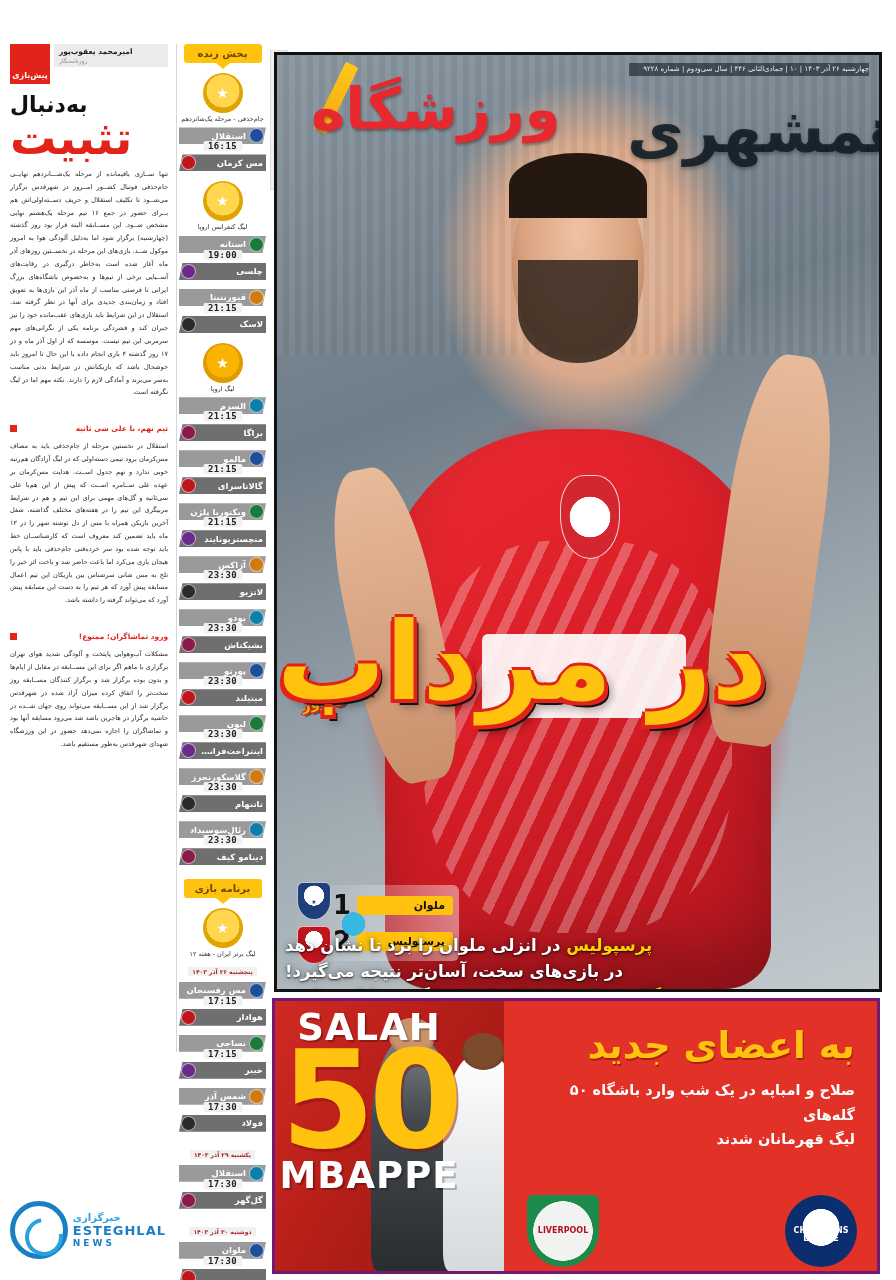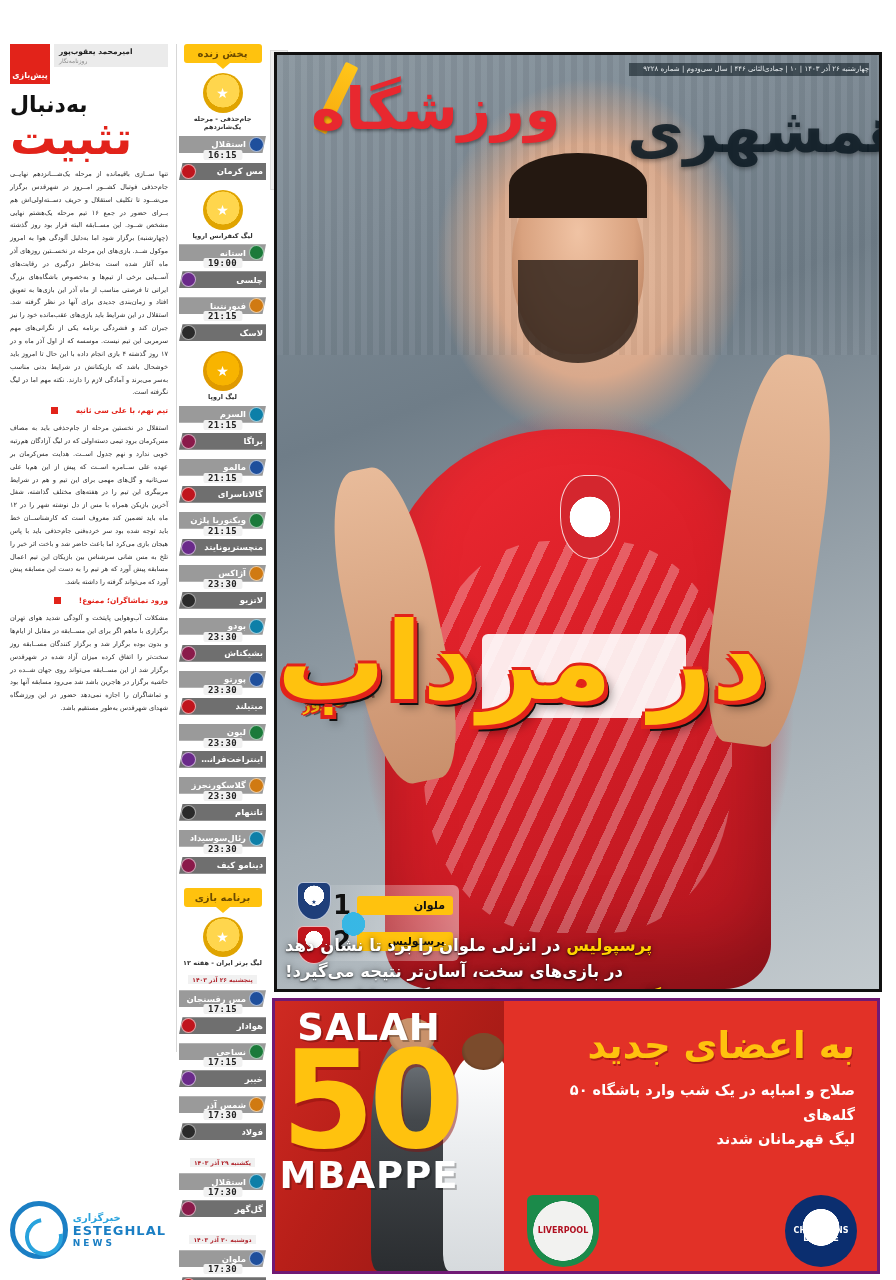--- a/index.html
+++ b/index.html
@@ -244,21 +244,21 @@
   }
   .comp-head{ text-align:center; margin:10px 0 4px; }
   .comp-logo{
     width:40px; height:40px; margin:0 auto 2px; border-radius:50%;
     display:flex; align-items:center; justify-content:center;
     font-size:14px; color:#fff;
   }
   .comp-logo.ir{ background: radial-gradient(circle at 50% 45%, #ffd64d 0 55%, #e0a400 56% 100%); }
   .comp-logo.eu{ background: radial-gradient(circle at 50% 45%, #ffd64d 0 55%, #e0a400 56% 100%); }
   .comp-logo.pl{ background: radial-gradient(circle at 50% 45%, #f8b400 0 55%, #df9a00 56% 100%); }
-  .comp-name{ font-size:6.5px; color:#333; font-weight:bold; line-height:1.3; }
+  .comp-name{ font-size:6.5px; color:#333; font-weight:normal; line-height:1.3; }
   .comp-date{ font-size:6px; color:#b0232b; font-weight:bold; background:#f1f1f1; display:inline-block; padding:1px 4px; margin-top:2px; }
 
   .match{ position:relative; margin:0 0 9px; height:44px; }
   .mrow{
     position:relative; height:17px; display:flex; align-items:center;
     background:#8d8d8d; color:#fff; font-size:8.5px; font-weight:bold;
   }
   .mrow.a{ background:#9a9a9a; clip-path: polygon(0 0, 100% 0, 96% 100%, 0 100%); padding-right:2px; }
   .mrow.b{ background:#6f6f6f; clip-path: polygon(4% 0, 100% 0, 100% 100%, 0 100%); justify-content:flex-end; padding-left:2px; margin-top:10px; }
   .mteam{ flex:1; padding:0 3px; white-space:nowrap; overflow:hidden; text-overflow:ellipsis; }
@@ -281,21 +281,21 @@
     font-size:8px; font-weight:bold; display:flex; align-items:flex-end; justify-content:center;
     padding-bottom:4px; flex:none;
   }
   .byline{ background:#ebebeb; padding:3px 5px; flex:1; text-align:left; }
   .byline .nm{ font-size:7.5px; font-weight:bold; color:#222; }
   .byline .rl{ font-size:6px; color:#8a8a8a; margin-top:1px; }
   .hl-small{ font-size:22px; font-weight:bold; color:#111; text-align:left; margin-top:8px; letter-spacing:-1px; }
   .hl-big{ font-size:46px; font-weight:bold; color:#e2231a; text-align:left; line-height:1; letter-spacing:-2px; margin-top:-2px; }
   .lead{ font-size:7px; color:#9b9b9b; line-height:1.85; margin-top:8px; text-align:justify; }
   .body-txt{ font-size:6.6px; color:#2a2a2a; line-height:1.95; margin-top:7px; text-align:justify; }
-  .sub-h{ font-size:7.4px; font-weight:bold; color:#e2231a; margin-top:7px; display:flex; gap:18px; align-items:center; justify-content:flex-end; flex-direction:row-reverse; }
+  .sub-h{ font-size:7.4px; font-weight:bold; color:#e2231a; margin-top:25px; display:flex; gap:18px; align-items:center; justify-content:space-between; flex-direction:row-reverse; }
   .sq{ width:7px; height:7px; background:#e2231a; flex:none; }
   .watermark{
     position:absolute; left:2px; bottom:6px; width:160px; height:80px;
     display:flex; align-items:center; gap:5px; flex-direction:row-reverse; justify-content:flex-end;
   }
   .wm-ring{
     width:58px; height:58px; border-radius:50%;
     border:5px solid #1b7fc4; position:relative; flex:none;
   }
   .wm-ring:after{

